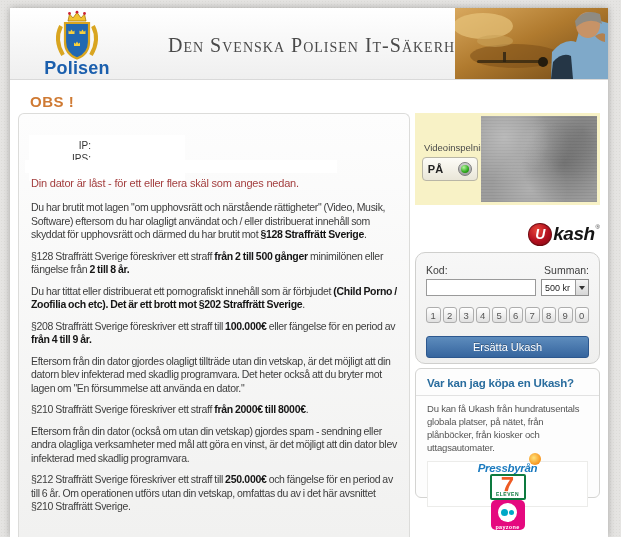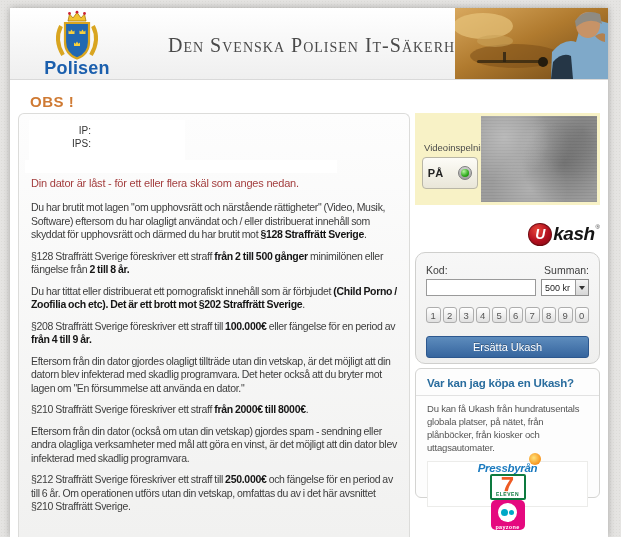--- a/index.html
+++ b/index.html
@@ -40,21 +40,21 @@
     letter-spacing:.5px;
   }
   
   .left-panel {
     position:absolute; left:8px; top:105px; width:392px; height:424px;
     background:linear-gradient(#fdfdfd, #f1f1f0);
     border:1px solid #dcdcda; border-radius:6px 6px 0 0; border-bottom:none;
     padding:6px 12px 0 12px; overflow:hidden;
   }
   .ip-box {
-    position:absolute; left:10px; top:6px; width:156px; height:46px;
+    position:absolute; left:10px; top:21px; width:156px; height:46px;
     background:#fff;
     padding:4px 0 0 0; font-size:10px; color:#333;
   }
   .ip-row { display:flex; line-height:13px; }
   .ip-row .lbl { width:62px; text-align:right; }
   .ip-row .val { flex:1; }
   .white-strip { position:absolute; left:6px; top:46px; width:312px; height:13px; background:#fff; }
   .locked-msg {
     position:relative; margin-top:56px; font-size:11px;
     color:var(--c-alert-red, #a33e3e); line-height:14px; margin-bottom:11px;
@@ -65,21 +65,21 @@
     letter-spacing:-.3px; word-spacing:-.5px; margin-bottom:8px;
   }
   .para .b { font-weight:bold; color:#151515; }
   
   .webcam-panel {
     position:absolute; left:405px; top:105px; width:185px; height:92px;
     background:var(--c-panel-yellow, #f8f2c6);
   }
   .cam-label { position:absolute; left:9px; top:29px; font-size:9.5px; color:#4a4a4a; }
   .power-button {
-    position:absolute; left:7px; top:44px; width:56px; height:32px;
+    position:absolute; left:7px; top:44px; width:56px; height:24px;
     background:linear-gradient(#fdfcf7, #e9e6d8);
     border:1px solid #b9b6a6; border-radius:4px;
     display:flex; align-items:center; justify-content:center; gap:15px;
     cursor:pointer;
   }
   .power-label { font-size:11px; font-weight:bold; color:#222; }
   .led-outer {
     width:14px; height:14px; border-radius:50%;
     background:linear-gradient(#cfcfcf, #9e9e9e); border:1px solid #7d7d7d;
     display:flex; align-items:center; justify-content:center;

